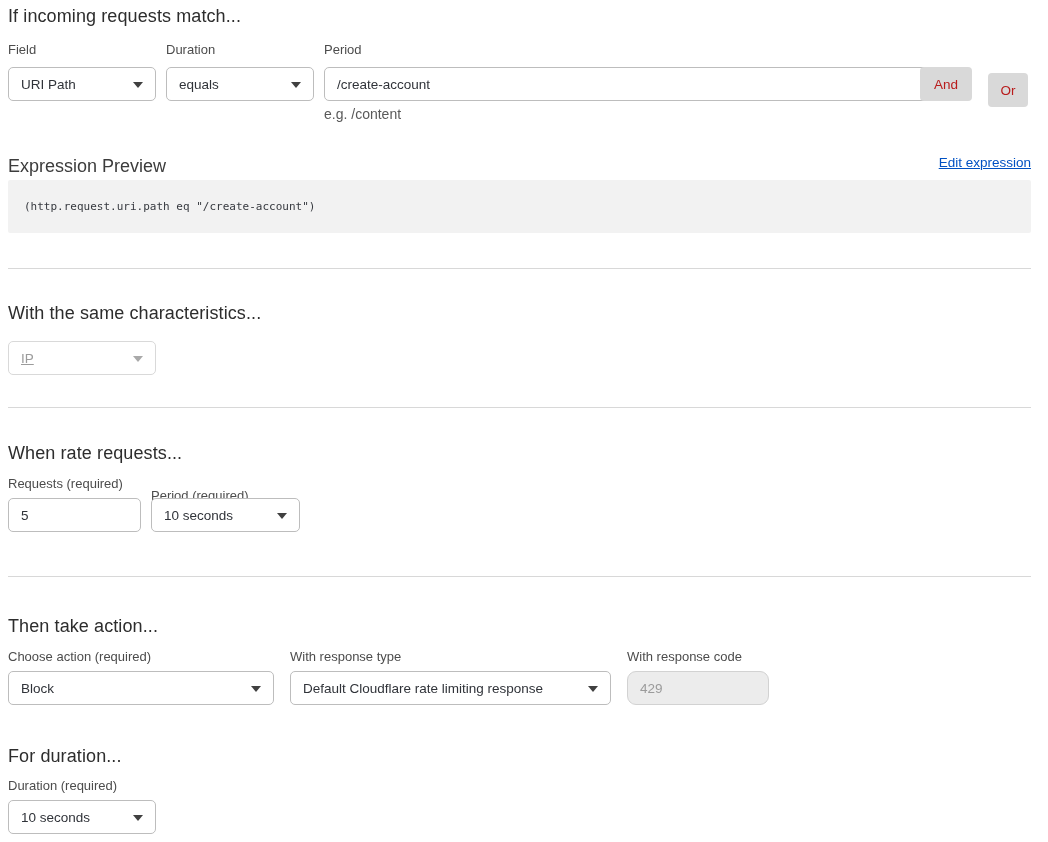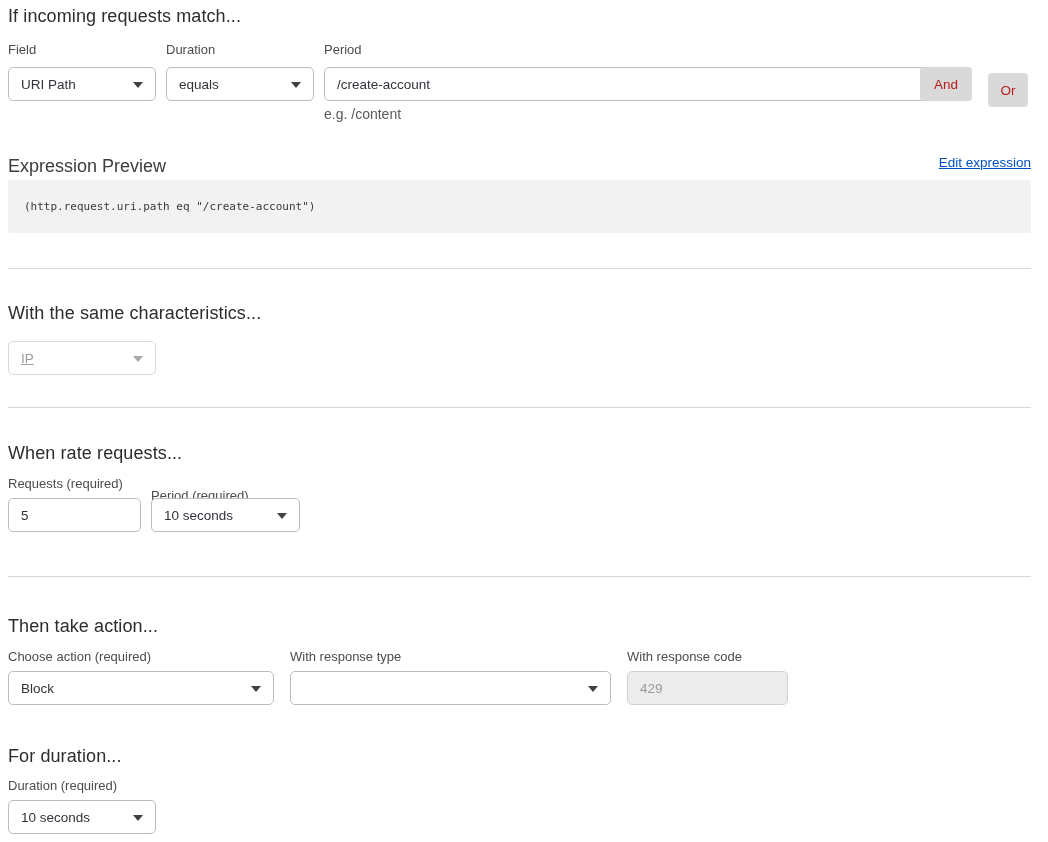--- a/index.html
+++ b/index.html
@@ -89,22 +89,23 @@
 
 <div class="abs h-section" style="left:8px; top:616px;">Then take action...</div>
 <div class="abs lbl" style="left:8px; top:649px;">Choose action (required)</div>
 <div class="abs lbl" style="left:290px; top:649px;">With response type</div>
 <div class="abs lbl" style="left:627px; top:649px;">With response code</div>
 <div class="ctl select" style="left:8px; top:671px; width:266px;">
   <span>Block</span>
   <span class="caret"></span>
 </div>
 <div class="ctl select" style="left:290px; top:671px; width:321px;">
+  <span>Default Cloudflare rate limiting response</span>
   <span class="caret"></span>
 </div>
-<input class="ctl disabled" style="left: 627px; top: 671px; width: 161px;" type="text" disabled="" value="429">
+<input class="ctl disabled" style="left: 627px; top: 671px; width: 142px; border-radius: 9px;" type="text" disabled="" value="429">
 
 <div class="abs h-section" style="left:8px; top:746px;">For duration...</div>
 <div class="abs lbl" style="left:8px; top:778px;">Duration (required)</div>
 <div class="ctl select" style="left:8px; top:800px; width:148px;">
   <span>10 seconds</span>
   <span class="caret"></span>
 </div>
 
 </body></html>

